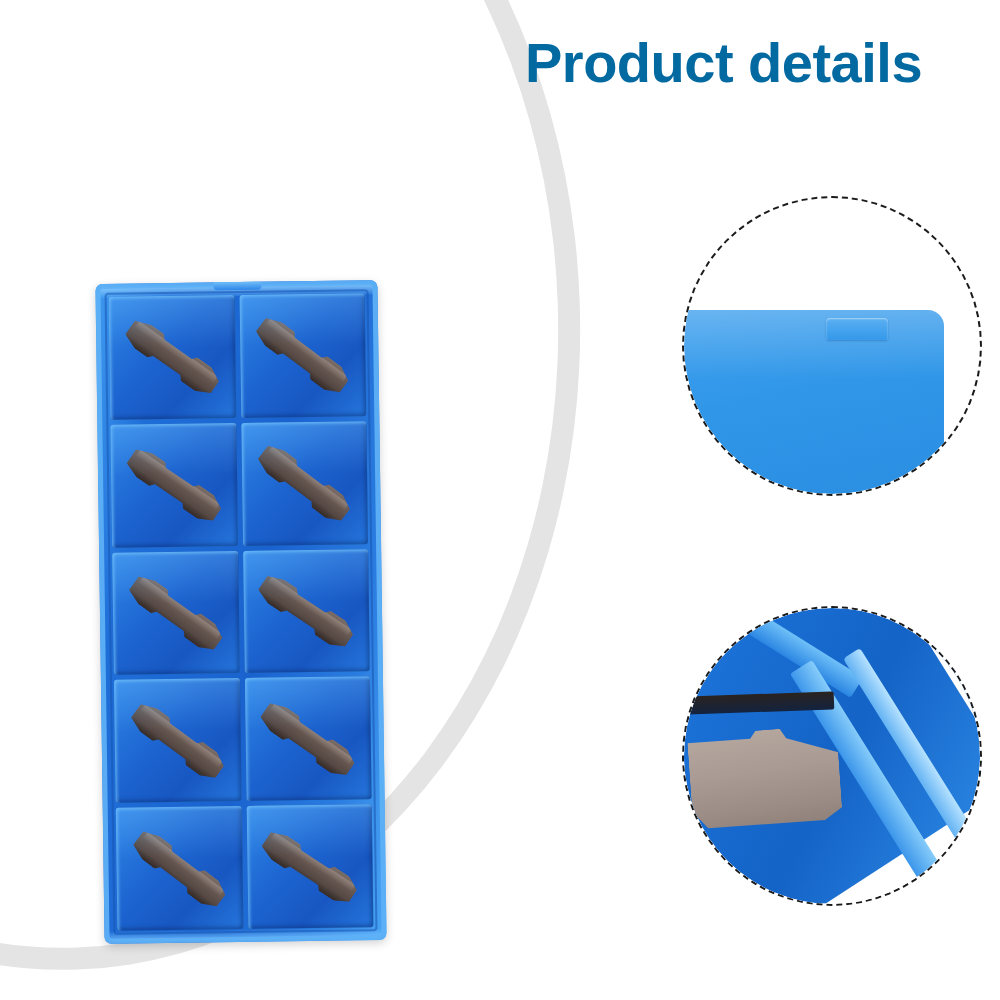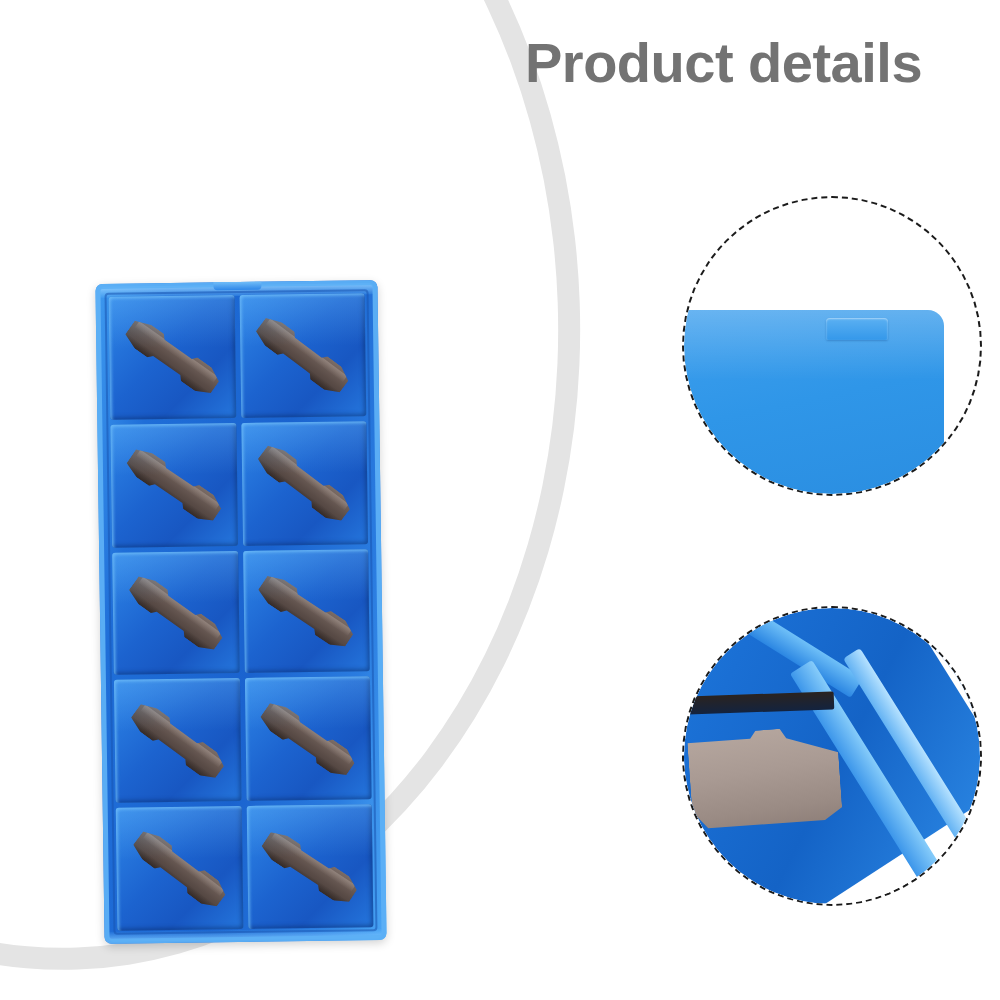--- a/index.html
+++ b/index.html
@@ -26,21 +26,21 @@
   }
 
   
   .title{
     position:absolute;
     left:525px; top:34px;
     width:450px;
     font-size:56px;
     font-weight:bold;
     letter-spacing:-0.5px;
-    color:#737373;
+    color:#0369a1;
     line-height:1.05;
     white-space:nowrap;
     font-family:"Liberation Sans", sans-serif;
   }
 
   
   .tray-wrap{
     position:absolute;
     left:100px; top:282px;
     width:282px; height:660px;

